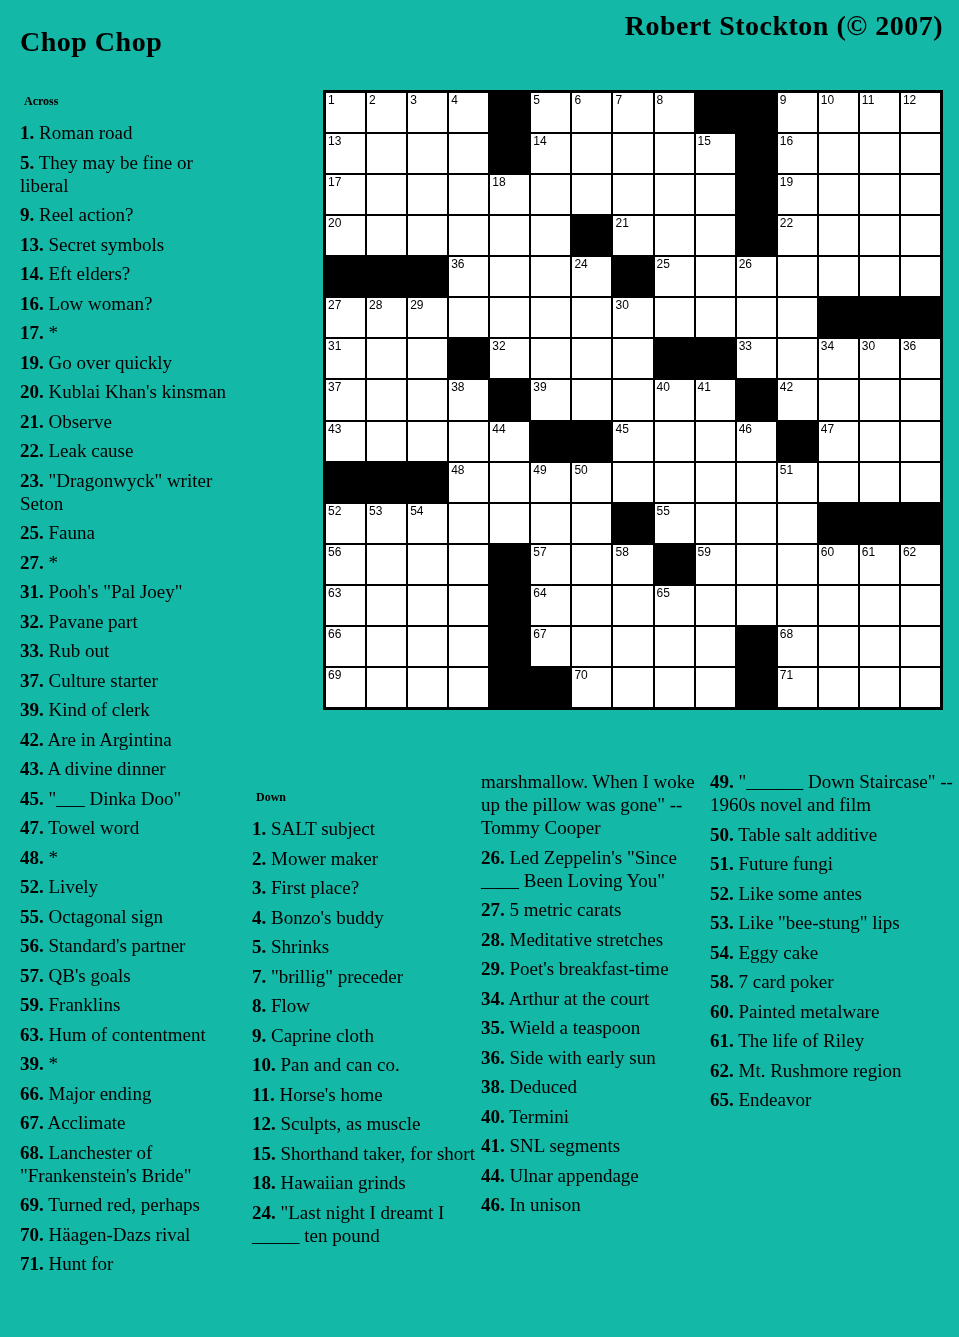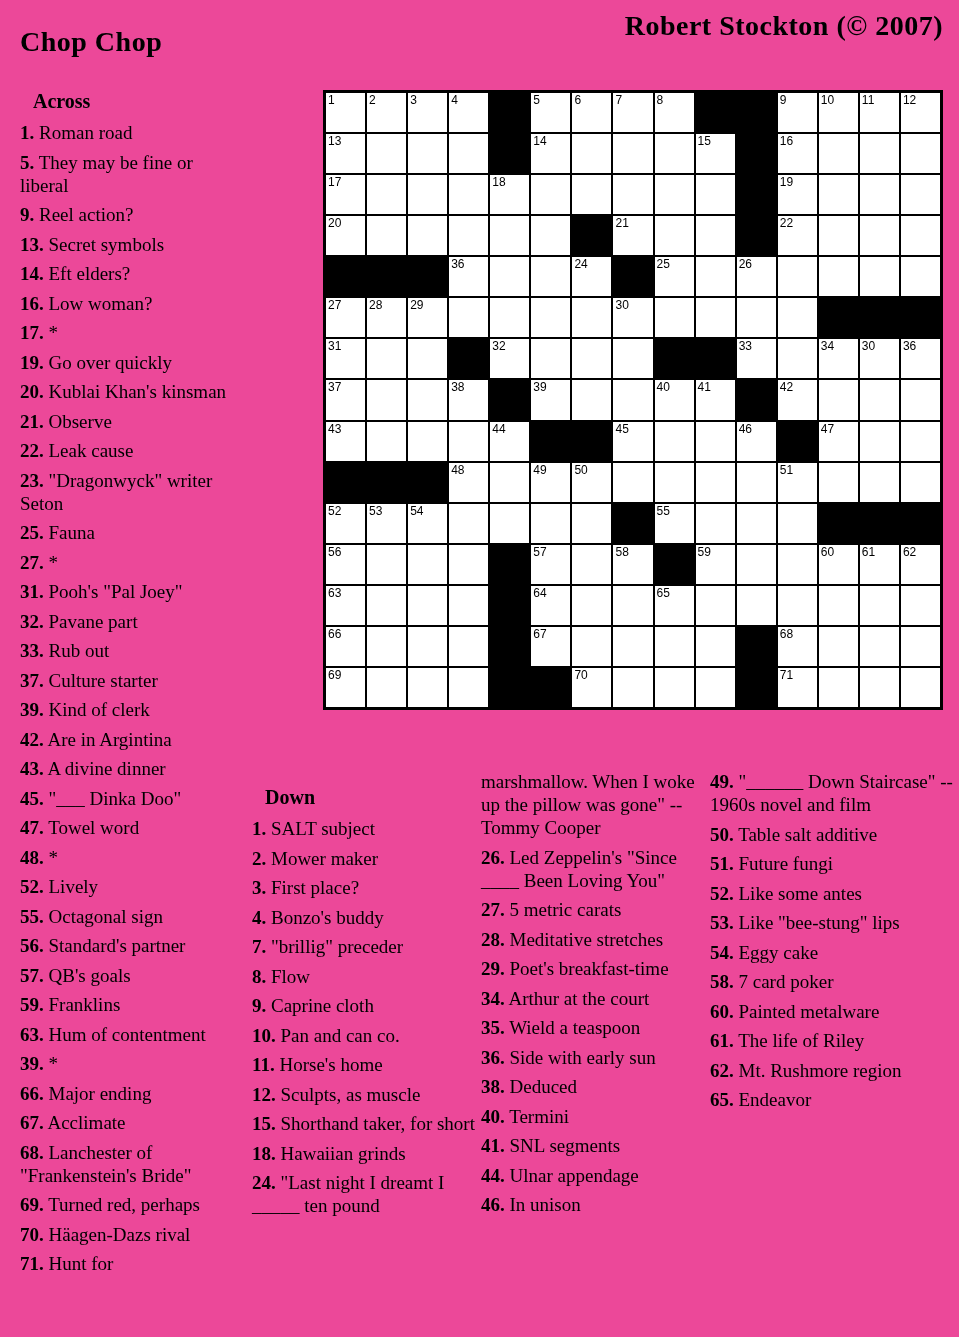--- a/index.html
+++ b/index.html
@@ -1,17 +1,17 @@
 <!DOCTYPE html>
 <html><head>
 <meta charset="utf-8">
 <style>
   html,body { margin:0; padding:0; background:#ffffff; }
   .page {
-    position:relative; width:959px; height:1337px; background:#ec4899;
+    position:relative; width:959px; height:1337px; background:#14b8a6;
     font-family:"Liberation Serif", serif; color:#000;
     overflow:hidden;
   }
   .title {
     position:absolute; left:20px; top:26px;
     font-size:28px; font-weight:bold; letter-spacing:0.5px;
   }
   .author {
     position:absolute; right:16px; top:10px;
     font-size:28px; font-weight:bold; letter-spacing:0.5px;
@@ -30,21 +30,21 @@
   .cell .num {
     position:absolute; top:0; left:2px;
     font-family:"Liberation Sans", sans-serif;
     font-size:12px; line-height:14px; color:#000;
   }
   .clue-col { position:absolute; font-size:19px; line-height:23px; }
   #col-across { left:20px;  top:90px;  width:218px; }
   #col-down1  { left:252px; top:786px; width:225px; }
   #col-down2  { left:481px; top:770px; width:220px; }
   #col-down3  { left:710px; top:770px; width:245px; }
-  .col-header { font-size:20px; font-weight:bold; margin:0 0 8px 13px; }
+  .col-header { font-size:12px; font-weight:bold; margin:0 0 8px 4px; }
   .clue { margin:0 0 6.5px 0; }
   .clue .cn { font-weight:bold; }
 </style>
 </head>
 <body>
 
 <div class="page">
 
   <div class="title">Chop Chop</div>
   <div class="author">Robert Stockton (© 2007)</div>
@@ -462,20 +462,21 @@
       </div>
   </div>
 
   <div class="clue-col" id="col-down1">
     <p class="col-header">Down</p>
     <div id="down-list-1">
         <p class="clue"><span class="cn">1.</span> SALT subject</p>
         <p class="clue"><span class="cn">2.</span> Mower maker</p>
         <p class="clue"><span class="cn">3.</span> First place?</p>
         <p class="clue"><span class="cn">4.</span> Bonzo's buddy</p>
+        <p class="clue"><span class="cn">5.</span> Shrinks</p>
         <p class="clue"><span class="cn">7.</span> "brillig" preceder</p>
         <p class="clue"><span class="cn">8.</span> Flow</p>
         <p class="clue"><span class="cn">9.</span> Caprine cloth</p>
         <p class="clue"><span class="cn">10.</span> Pan and can co.</p>
         <p class="clue"><span class="cn">11.</span> Horse's home</p>
         <p class="clue"><span class="cn">12.</span> Sculpts, as muscle</p>
         <p class="clue"><span class="cn">15.</span> Shorthand taker, for short</p>
         <p class="clue"><span class="cn">18.</span> Hawaiian grinds</p>
         <p class="clue"><span class="cn">24.</span> "Last night I dreamt I _____ ten pound</p>
       </div>

